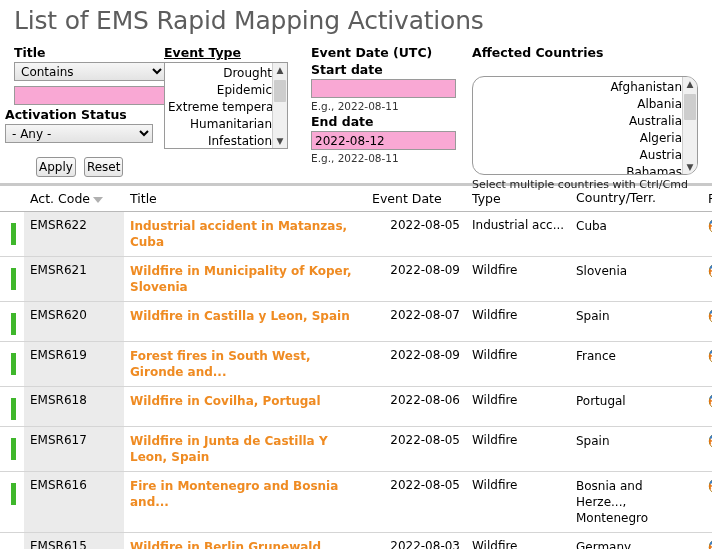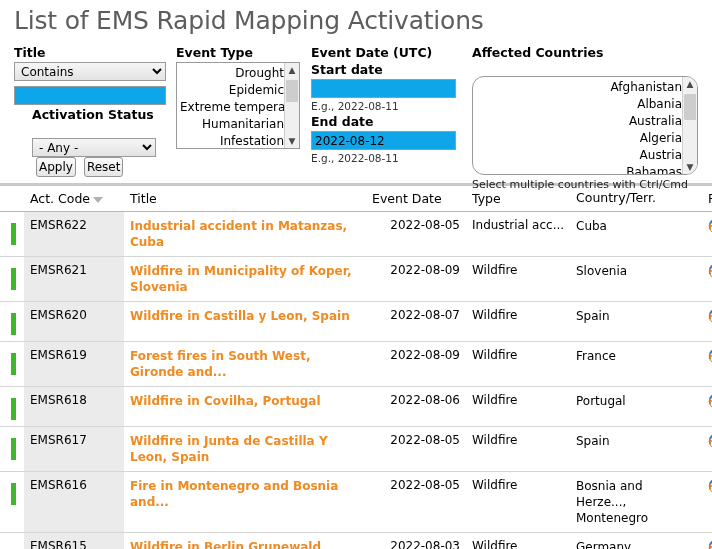--- a/index.html
+++ b/index.html
@@ -76,21 +76,21 @@
     background: linear-gradient(#f6f6f6, #e3e3e3);
     color: #000;
     box-sizing: border-box;
   }
   input.textbox {
     font-family: "DejaVu Sans", "Liberation Sans", sans-serif;
     font-size: 12px;
     height: 19px;
     padding: 1px 3px;
     border: 1px solid #9a9a9a;
-    background: #0ea5e9;
+    background: #f9a8d4;
     color: #000;
     box-sizing: border-box;
   }
 
   
   .listbox {
     border: 1px solid #9a9a9a;
     background: #fff;
     box-sizing: border-box;
     position: relative;
@@ -239,33 +239,33 @@
   <div class="filters">
 
     <div class="fgroup" style="left:14px; top:0; width:152px;">
       <div class="flabel">Title</div>
       <select class="styled" style="width:152px; margin-top:2px;">
         <option>Contains</option>
       </select>
       <input class="textbox" type="text" style="width: 152px; margin-top: 5px;" value="">
     </div>
 
-    <div class="fgroup" style="left:32px; top:62px; width:152px;">
+    <div class="fgroup" style="left:5px; top:62px; width:152px;">
       <div class="flabel">Activation Status</div>
-      <select class="styled" style="width:124px; margin-top:16px;">
+      <select class="styled" style="width:148px; margin-top:2px;">
         <option>- Any -</option>
       </select>
     </div>
 
     <div class="fgroup btnrow" style="left:36px; top:112px;">
       <button class="btn">Apply</button>
       <button class="btn">Reset</button>
     </div>
 
-    <div class="fgroup" style="left:176px; top:0; width:124px;">
+    <div class="fgroup" style="left:164px; top:0; width:124px;text-decoration:underline;">
       <div class="flabel">Event Type</div>
       <div class="listbox" style="width:124px; height:87px; margin-top:2px;">
         <div class="opts">
           <div class="opt">Drought</div>
           <div class="opt">Epidemic</div>
           <div class="opt">Extreme temperatur</div>
           <div class="opt">Humanitarian</div>
           <div class="opt">Infestation</div>
         </div>
         <div class="sbar">

